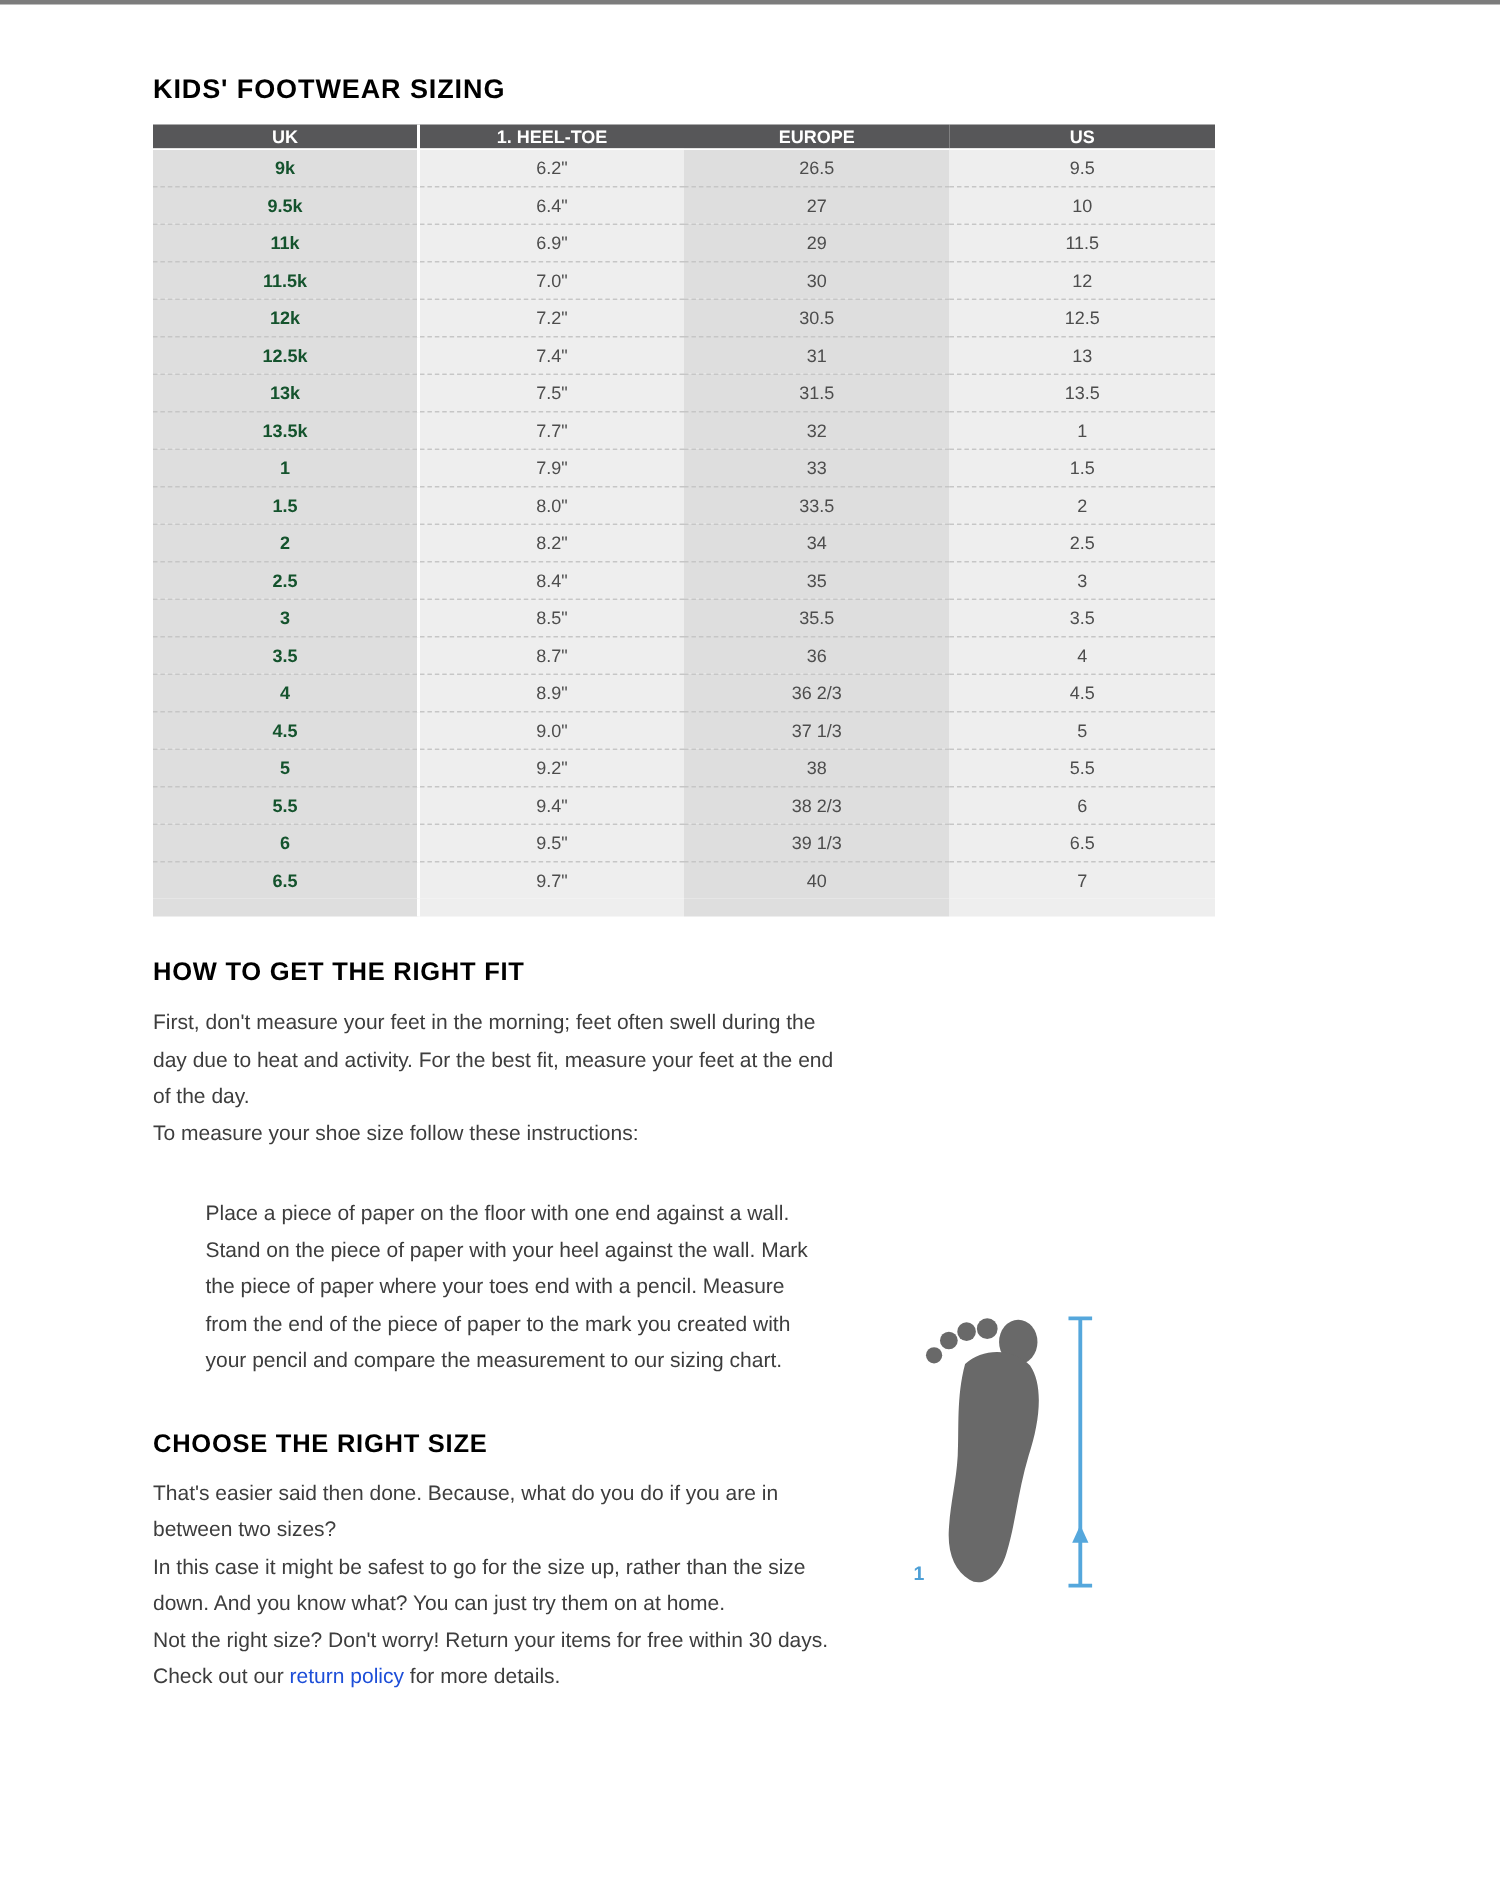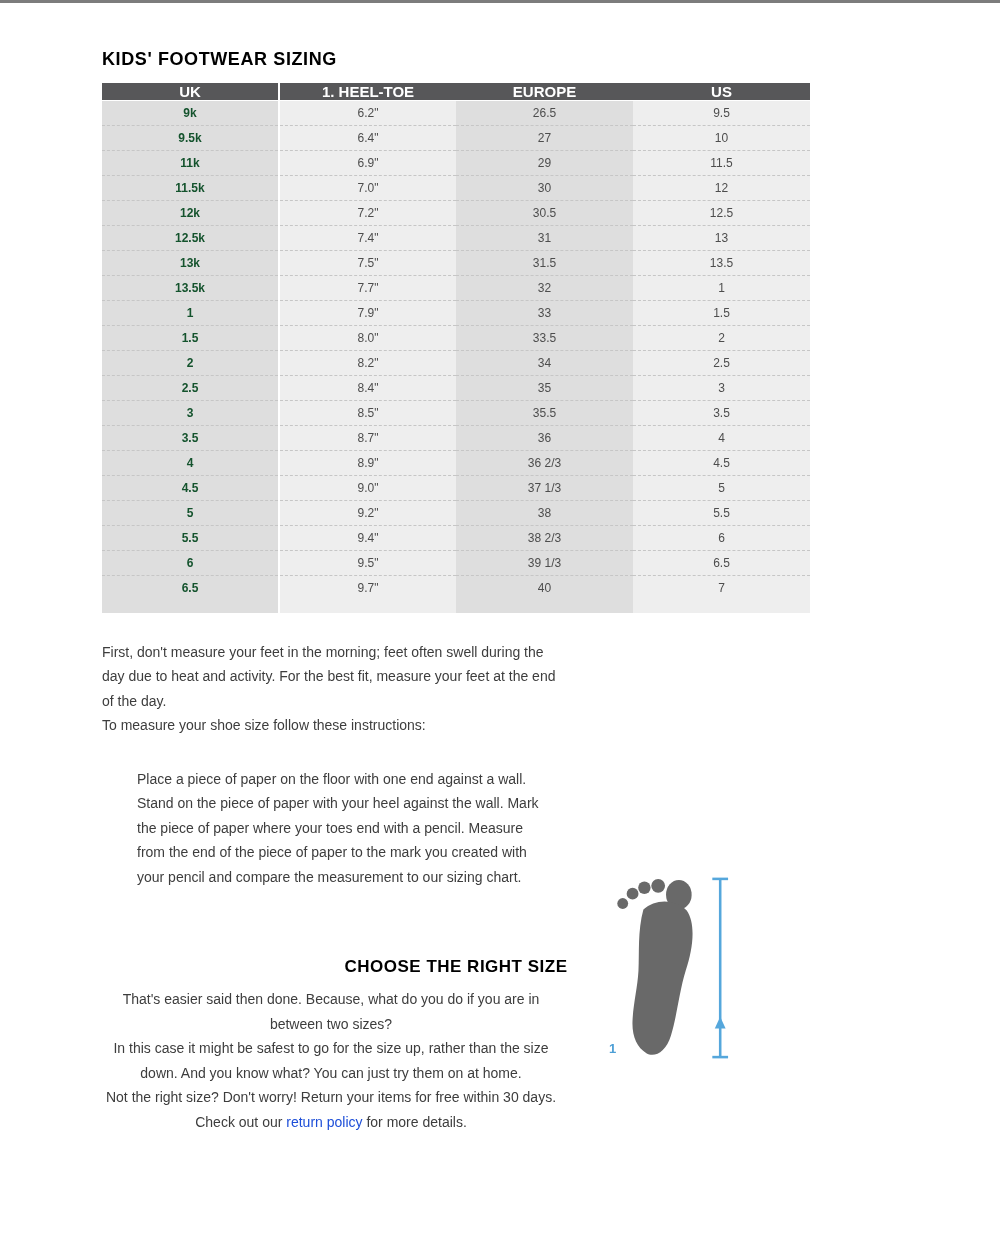--- a/index.html
+++ b/index.html
@@ -45,21 +45,21 @@
   }
   
   table.size-chart {
     width: 708px;
     border-collapse: collapse;
     table-layout: fixed;
   }
   table.size-chart th {
     background: #575759;
     color: #ffffff;
-    font-size: 15px;
+    font-size: 12px;
     font-weight: bold;
     height: 16px;
     padding: 0;
     text-align: center;
     border-bottom: 1px solid #ffffff;
   }
   table.size-chart td {
     font-size: 12px;
     color: #4d4d4d;
     height: 25px;
@@ -104,21 +104,21 @@
     color: #2e2e2e;
     letter-spacing: 0.2px;
   }
   .step-number { color: #4d9fd6; }
   .step-body {
     margin: 6px 0 0 35px;
     width: 412px;
     font-size: 14px;
     line-height: 24.5px;
   }
-  .choose-section { margin-top: 68px; text-align: center; }
+  .choose-section { margin-top: 34px; }
   .choose-section .body-text.first { margin-top: 10px; }
   a.inline-link {
     color: #1d4ed8;
     text-decoration: none;
     cursor: pointer;
   }
   
   .foot-figure {
     position: absolute;
     left: 603px;
@@ -279,20 +279,21 @@
           <tr class="spacer-row">
             <td></td>
             <td></td>
             <td></td>
             <td></td>
           </tr>
         </tbody>
     </table>
 
     <div class="fit-section">
+      <h2 class="section-heading">HOW TO GET THE RIGHT FIT</h2>
       <p class="body-text first">First, don't measure your feet in the morning; feet often swell during the day due to heat and activity. For the best fit, measure your feet at the end of the day.</p>
       <p class="body-text">To measure your shoe size follow these instructions:</p>
 
       <div class="step-block">
         <p class="body-text step-body">Place a piece of paper on the floor with one end against a wall. Stand on the piece of paper with your heel against the wall. Mark the piece of paper where your toes end with a pencil. Measure from the end of the piece of paper to the mark you created with your pencil and compare the measurement to our sizing chart.</p>
       </div>
     </div>
 
     <div class="choose-section">
       <h2 class="section-heading">CHOOSE THE RIGHT SIZE</h2>

